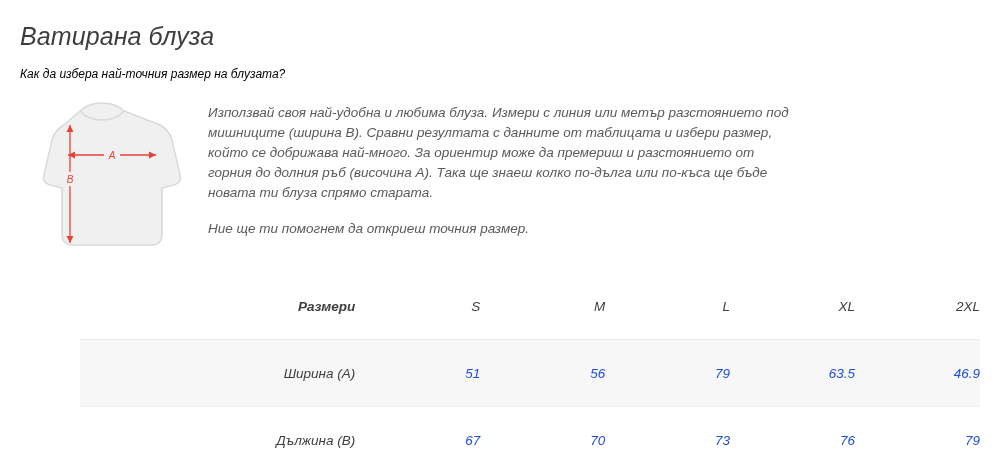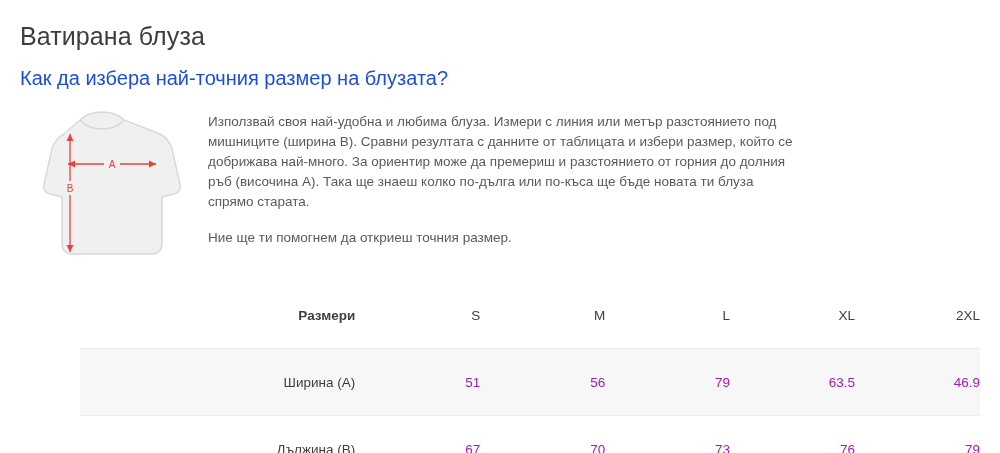--- a/index.html
+++ b/index.html
@@ -13,32 +13,33 @@
     font-family: "Liberation Sans", sans-serif;
     color: #4a4a4a;
     overflow: hidden;
   }
   .page {
     position: relative;
     width: 816px;
     height: 453px;
     box-sizing: border-box;
     padding: 18px 20px 8px 20px;
+    font-style: italic;
   }
   .title {
     font-size: 25px;
     font-weight: 400;
     color: #3d3d3d;
     margin: 4px 0 0 0;
     letter-spacing: 0.1px;
   }
   .subtitle {
-    font-size: 20px;
+    font-size: 12px;
     font-weight: 400;
-    color: #1d4ed8;
+    color: #000000;
     margin: 16px 0 0 0;
   }
   .intro-block {
     display: flex;
     align-items: flex-start;
     margin-top: 14px;
   }
   .figure {
     width: 180px;
     min-width: 180px;
@@ -94,21 +95,21 @@
     font-size: 13.5px;
     border-bottom: 1px solid #eaeaea;
   }
   thead th.label-col {
     font-weight: 700;
   }
   tbody tr.row-alt {
     background: #f7f7f7;
   }
   tbody td {
-    color: #a21caf;
+    color: #1d4ed8;
     border-bottom: 1px solid #eeeeee;
   }
   tbody td.label-col {
     color: #3f3f3f;
   }
   tbody tr:last-child td {
     border-bottom: none;
   }
 </style>
 </head>

